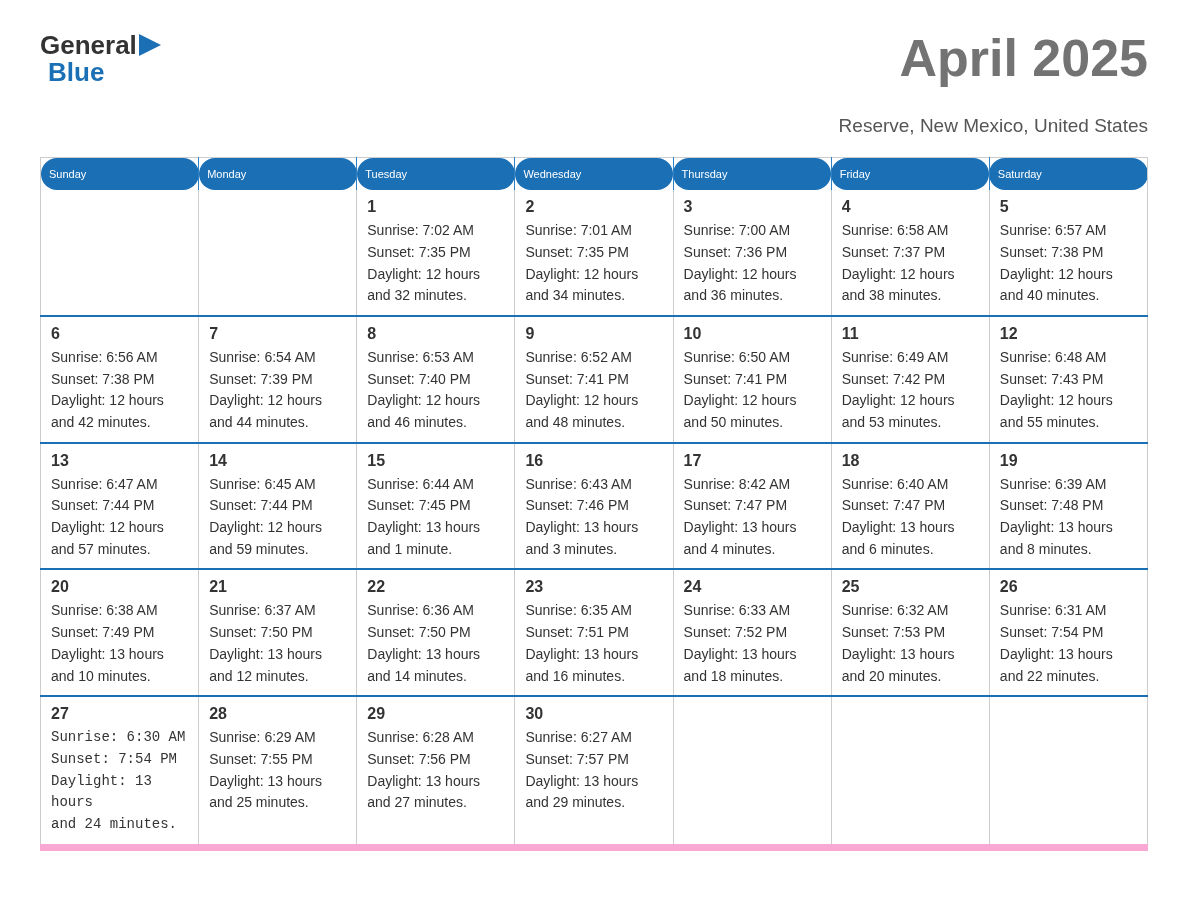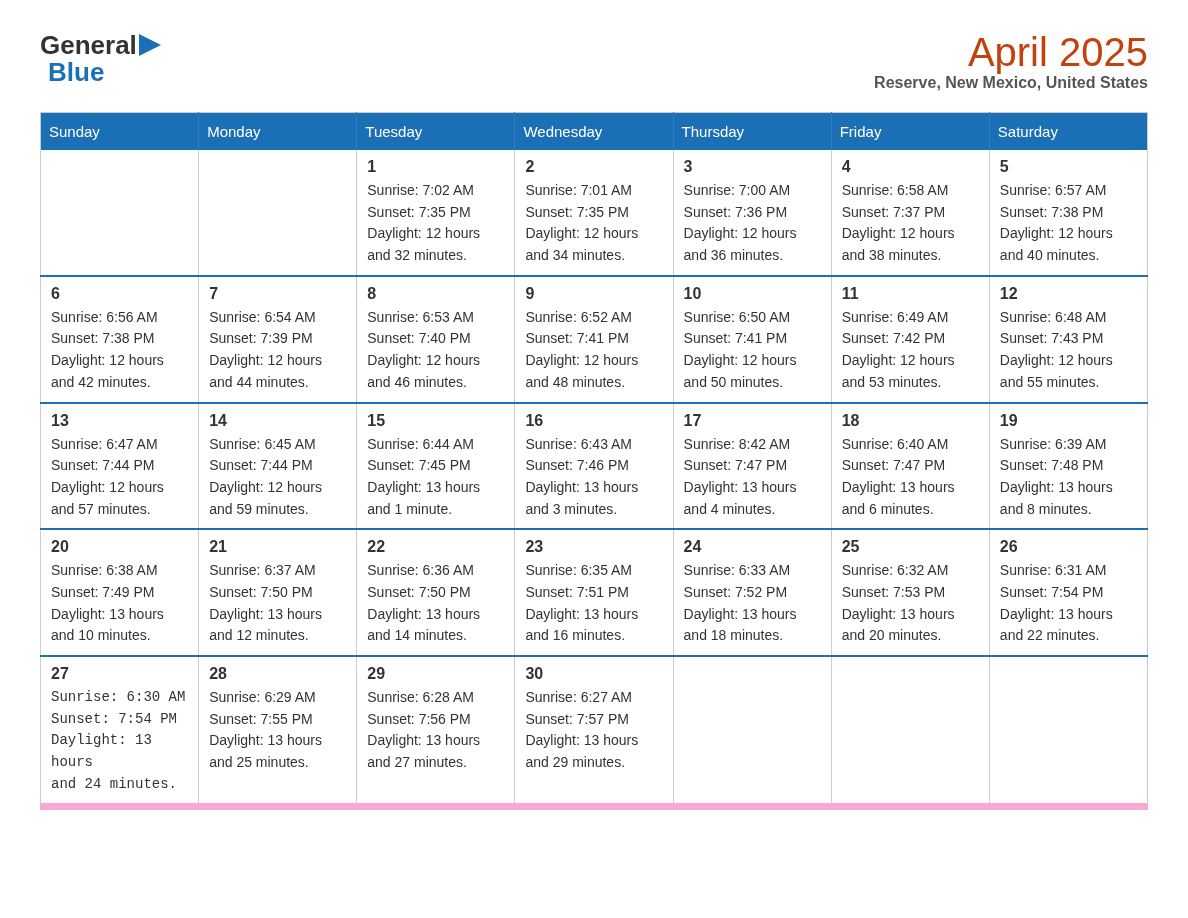--- a/index.html
+++ b/index.html
@@ -24,43 +24,45 @@
     }
     .logo-text-blue {
       font-size: 26px;
       font-weight: bold;
       color: #1a6fb5;
     }
     .title-block {
       text-align: right;
     }
     .title-block h1 {
-      font-size: 40px;
+      font-size: 52px;
+      font-weight: bold;
+      color: #737373;
+      line-height: 1.1;
+    }
+    .title-block h2 {
+      font-size: 19px;
       font-weight: normal;
-      color: #c2410c;
-      line-height: 1.1;
-    }
-    .title-block h2 {
-      font-size: 16px;
-      font-weight: bold;
       color: #555;
+      margin-top: 28px;
     }
     .calendar {
       width: 100%;
       border-collapse: collapse;
       border: 1px solid #ccc;
     }
     .calendar th {
       background-color: #1a6fb5;
       color: #fff;
       padding: 10px 8px;
       text-align: left;
-      font-size: 15px;
+      font-size: 11px;
       font-weight: normal;
       border-right: 1px solid #2d80c5;
+      border-radius: 16px;
     }
     .calendar th:last-child {
       border-right: none;
     }
     .calendar td {
       vertical-align: top;
       padding: 8px 10px;
       border-right: 1px solid #ccc;
       border-bottom: 2px solid #1a6fb5;
       width: 14.28%;

